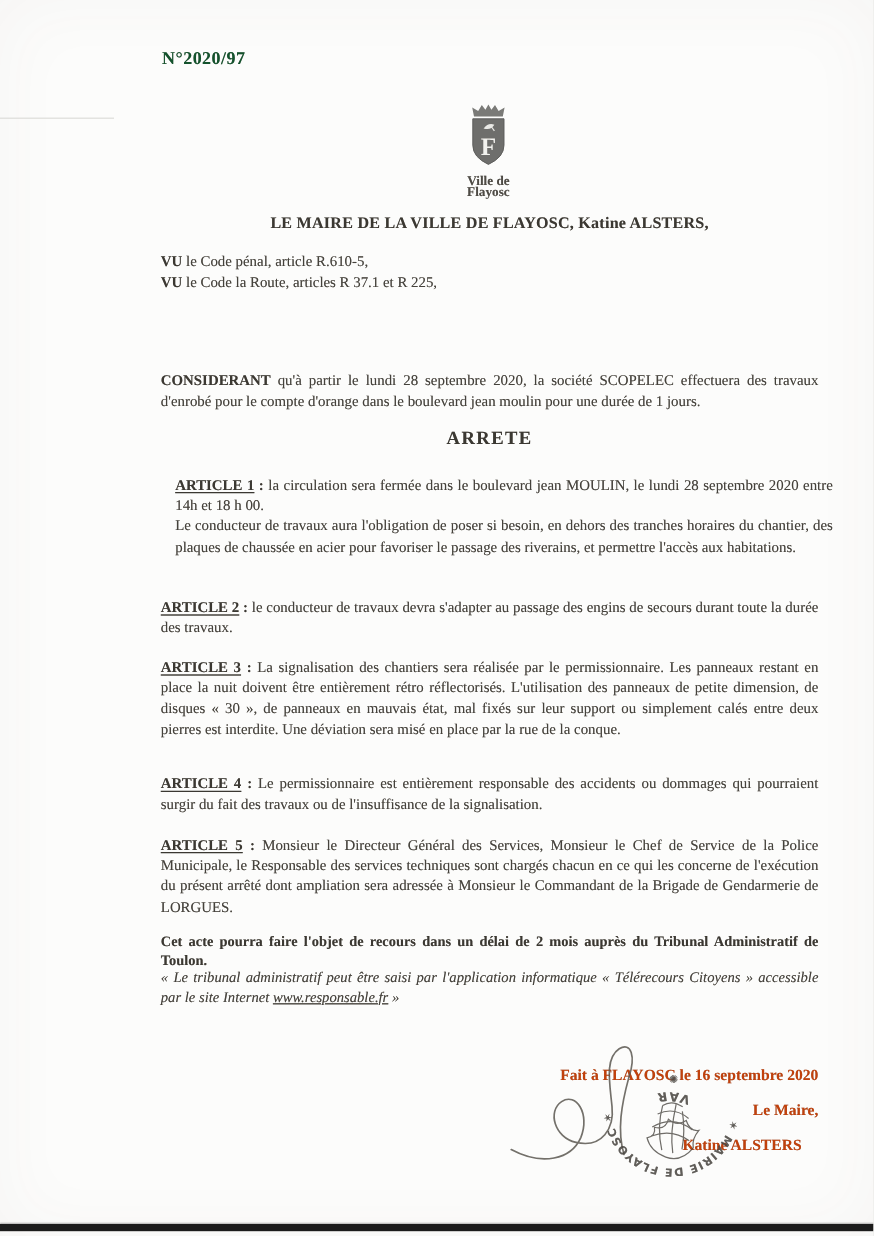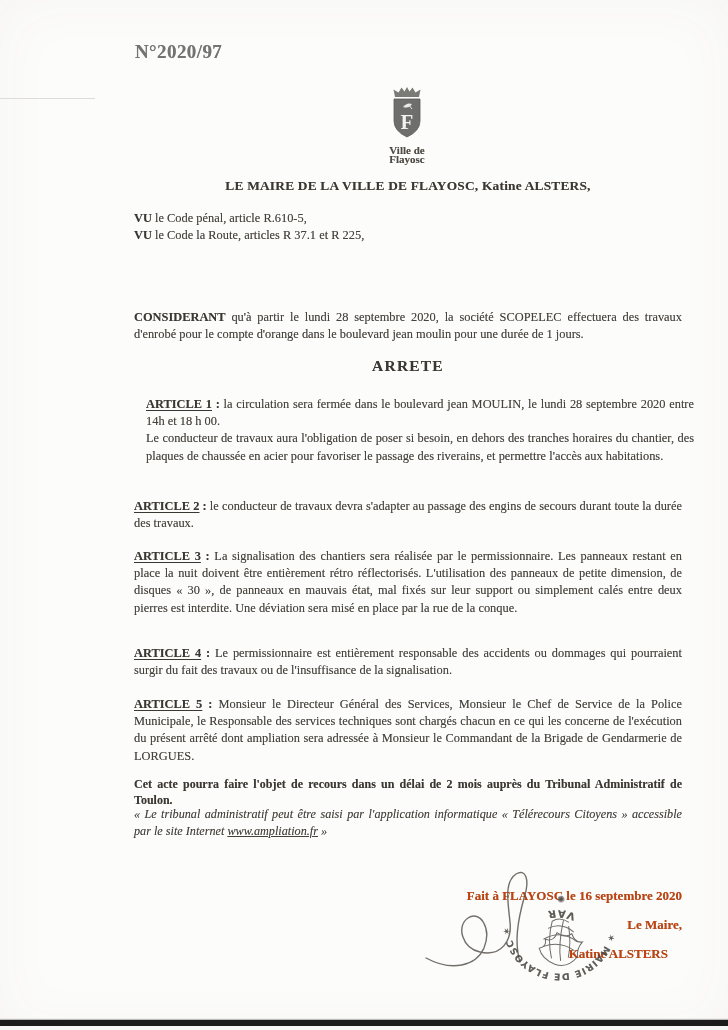--- a/index.html
+++ b/index.html
@@ -5,21 +5,21 @@
   html,body{margin:0;padding:0;background:#e9e9e7;}
   .page{
     position:relative;width:728px;height:1030px;margin:0 auto;
     background:#fcfcfb;overflow:hidden;
     font-family:"Liberation Serif","DejaVu Serif",serif;
     color:#45423c;
     box-shadow:inset 0 0 60px rgba(90,85,75,0.04);
   }
   .abs{position:absolute;}
   .col{left:134px;width:548px;}
-  .doc-number{left:135px;top:41px;font-weight:bold;font-size:19px;letter-spacing:.4px;color:#737373;text-align:center;}
+  .doc-number{left:135px;top:41px;font-weight:bold;font-size:15px;letter-spacing:.4px;color:#14532d;text-align:center;}
   .emblem{left:381px;top:85px;width:52px;text-align:center;}
   .emblem-caption{font-size:11px;line-height:9px;color:#4e4b45;margin-top:1px;font-weight:bold;}
   .doc-title{top:178px;text-align:center;font-weight:bold;font-size:13.4px;color:#3b3832;letter-spacing:.2px;}
   .body-text{font-size:12.4px;text-align:justify;}
   .vu-block{top:210px;line-height:16.8px;}
   .vu-label{font-weight:bold;color:#3b3832;}
   .considerant{top:309px;line-height:16.9px;}
   .lead-bold{font-weight:bold;color:#3b3832;}
   .arrete{top:357px;text-align:center;font-weight:bold;font-size:15.5px;letter-spacing:1.2px;color:#3b3832;}
   .article{line-height:17.2px;}
@@ -93,21 +93,21 @@
     <span class="art-label">ARTICLE 4</span><span class="art-sep"> : </span><span class="art-text">Le permissionnaire est entièrement responsable des accidents ou dommages qui pourraient surgir du fait des travaux ou de l'insuffisance de la signalisation.</span>
   </div>
 
   <div class="abs col body-text article a5">
     <span class="art-label">ARTICLE 5</span><span class="art-sep"> : </span><span class="art-text">Monsieur le Directeur Général des Services, Monsieur le Chef de Service de la Police Municipale, le Responsable des services techniques sont chargés chacun en ce qui les concerne de l'exécution du présent arrêté dont ampliation sera adressée à Monsieur le Commandant de la Brigade de Gendarmerie de LORGUES.</span>
   </div>
 
   <div class="abs col body-text recours-bold">Cet acte pourra faire l'objet de recours dans un délai de 2 mois auprès du Tribunal Administratif de Toulon.</div>
 
   <div class="abs col body-text recours-italic">
-    <span>« Le tribunal administratif peut être saisi par l'application informatique « Télérecours Citoyens » accessible par le site Internet </span><span class="telere-link">www.ampliation.fr</span><span> »</span>
+    <span>« Le tribunal administratif peut être saisi par l'application informatique « Télérecours Citoyens » accessible par le site Internet </span><span class="telere-link">www.responsable.fr</span><span> »</span>
   </div>
 
   <div class="abs col sig-right fait-line">Fait à FLAYOSC le 16 septembre 2020</div>
   <div class="abs col sig-right role-line">Le Maire,</div>
   <div class="abs sig-right name-line" style="left:134px;width:534px;">Katine ALSTERS</div>
 
   <svg class="abs signature-svg" width="136" height="104" viewBox="0 0 136 104">
     <path d="M2,92 C28,106 52,100 60,82 C68,62 56,44 44,52 C32,60 38,82 56,86 C78,91 88,74 86,56 C84,36 80,16 92,8 C102,2 106,14 100,32 C94,54 90,76 96,96" fill="none" stroke="#5b5750" stroke-width="1.4" stroke-linecap="round" opacity="0.85"></path>
   </svg>
 

